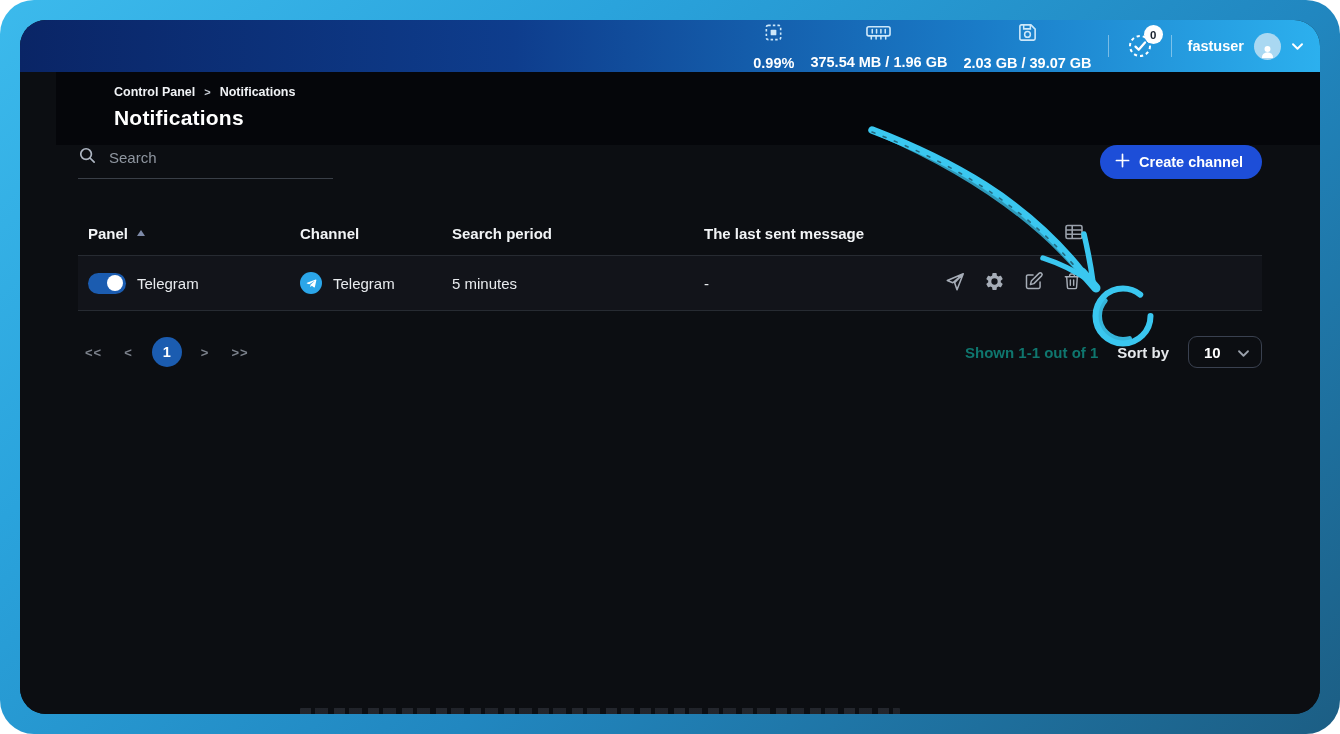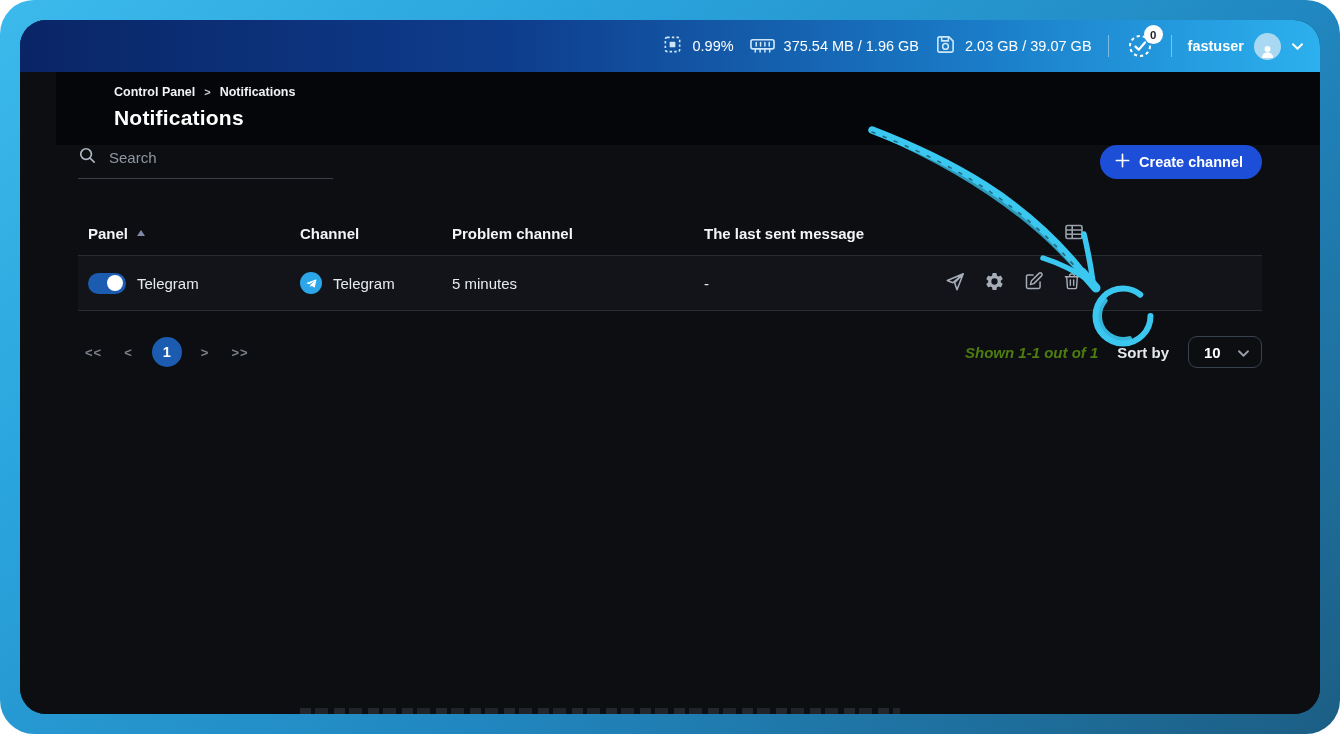--- a/index.html
+++ b/index.html
@@ -17,21 +17,21 @@
     flex:0 0 52px; display:flex; align-items:center; padding:0 16px 0 14px;
     background:linear-gradient(90deg,#0a2566 0%,#0e3d8d 38%,#1a7cc8 74%,#2cb0ee 100%);
     color:#fff;
   }
   .tb-left { display:flex; align-items:center; gap:26px; }
   .burger { width:30px; height:30px; display:flex; align-items:center; justify-content:center; cursor:pointer; background:none; border:none; }
   .logo { display:flex; align-items:flex-start; gap:9px; cursor:pointer; }
   .logo-text { font-size:23px; font-weight:800; font-style:italic; letter-spacing:.4px; color:#fff; line-height:26px; }
   .logo-reg { font-size:9px; font-weight:700; margin-top:1px; }
   .tb-right { margin-left:auto; display:flex; align-items:center; gap:16px; }
-  .stat { display:flex; align-items:center; gap:9px; font-size:14.5px; font-weight:400; white-space:nowrap; }
+  .stat { display:flex; align-items:center; gap:9px; font-size:14.5px; font-weight:700; white-space:nowrap;flex-direction:column; }
   .tb-divider { width:1px; height:22px; background:rgba(255,255,255,.4); }
   .tasks { position:relative; width:30px; height:30px; display:flex; align-items:center; justify-content:center; cursor:pointer; background:none; border:none; }
   .tasks-badge {
     position:absolute; top:-6px; right:-8px; min-width:19px; height:19px; border-radius:50%;
     background:#fff; color:#19222e; font-size:11.5px; font-weight:700;
     display:flex; align-items:center; justify-content:center;
   }
   .user { display:flex; align-items:center; gap:10px; cursor:pointer; background:none; border:none; color:#fff; }
   .user-name { font-size:14.5px; font-weight:600; }
   .avatar { width:27px; height:27px; border-radius:50%; background:#a9d8f2; display:flex; align-items:flex-end; justify-content:center; overflow:hidden; }
@@ -78,21 +78,21 @@
   .pg-btn {
     background:none; border:none; color:#7c828c; font-size:13px; font-weight:700;
     letter-spacing:1px; cursor:pointer; padding:4px 7px; font-family:"Liberation Sans", sans-serif;
   }
   .pg-current {
     width:30px; height:30px; border-radius:50%; background:#1b5cb0; color:#fff;
     border:none; font-size:14.5px; font-weight:700; cursor:pointer; margin:0 4px;
     font-family:"Liberation Sans", sans-serif;
   }
   .pag-right { margin-left:auto; display:flex; align-items:center; gap:19px; }
-  .shown-text { font-size:15px; font-weight:600; color:#4d7c0f;font-style:italic; }
+  .shown-text { font-size:15px; font-weight:600; color:#0f766e; }
   .sortby-label { font-size:15px; font-weight:600; color:#e6e9ec; }
   .select {
     width:74px; height:32px; border:1px solid #3a4150; border-radius:9px; background:transparent;
     display:flex; align-items:center; justify-content:space-between; padding:0 11px 0 15px;
     color:#fff; font-size:15px; font-weight:600; cursor:pointer;
   }
   
   .footer-smudge {
     position:absolute; left:280px; bottom:-1px; width:600px; height:7px; opacity:.85;
     background:
@@ -213,21 +213,21 @@
         </button>
       </div>
 
       <div class="table">
         <div class="thead">
           <div class="th">
             <span>Panel</span>
             <span class="sort-asc"></span>
           </div>
           <div class="th">Channel</div>
-          <div class="th">Problem channel</div>
+          <div class="th">Search period</div>
           <div class="th">The last sent message</div>
           <div class="th actions-h">
             <span>
               <svg width="20" height="20" viewBox="0 0 20 20">
                   <rect x="2" y="3.5" width="16" height="13" rx="1.6" fill="none" stroke="#9aa1ab" stroke-width="1.6"></rect>
                   <path d="M2 8h16M2 12.2h16M8.2 3.5v13" stroke="#9aa1ab" stroke-width="1.6"></path>
                 </svg>
             </span>
           </div>
         </div>

